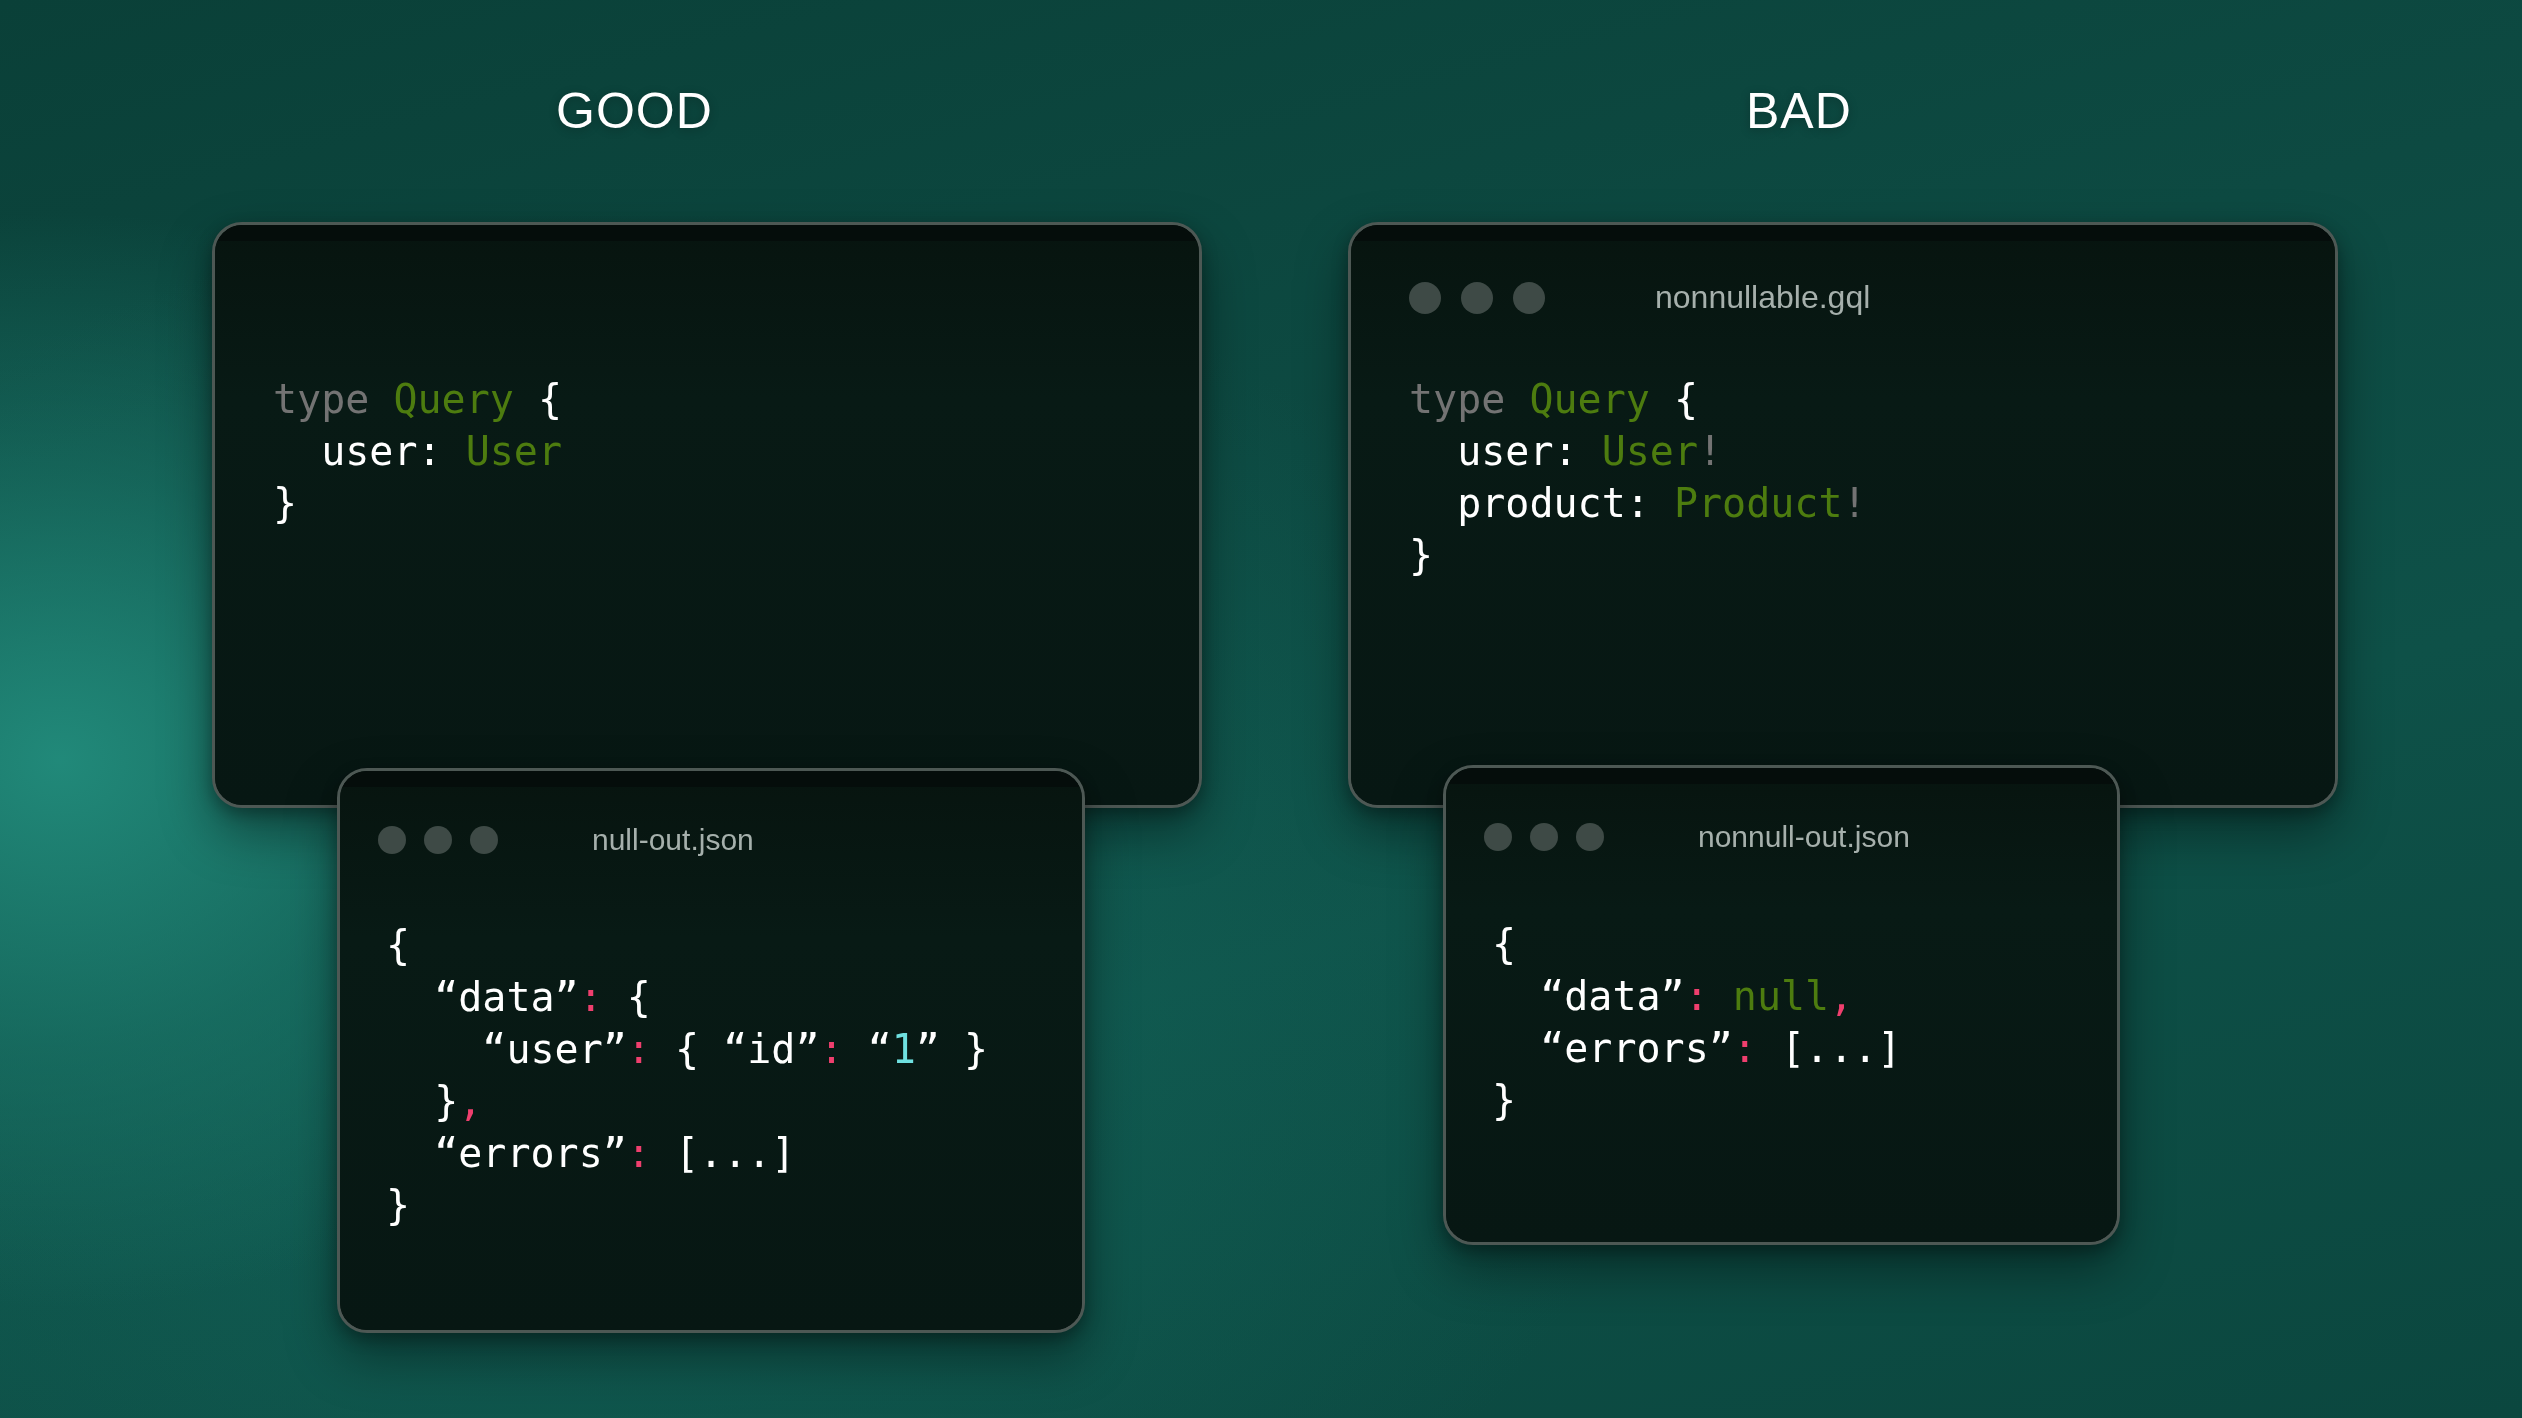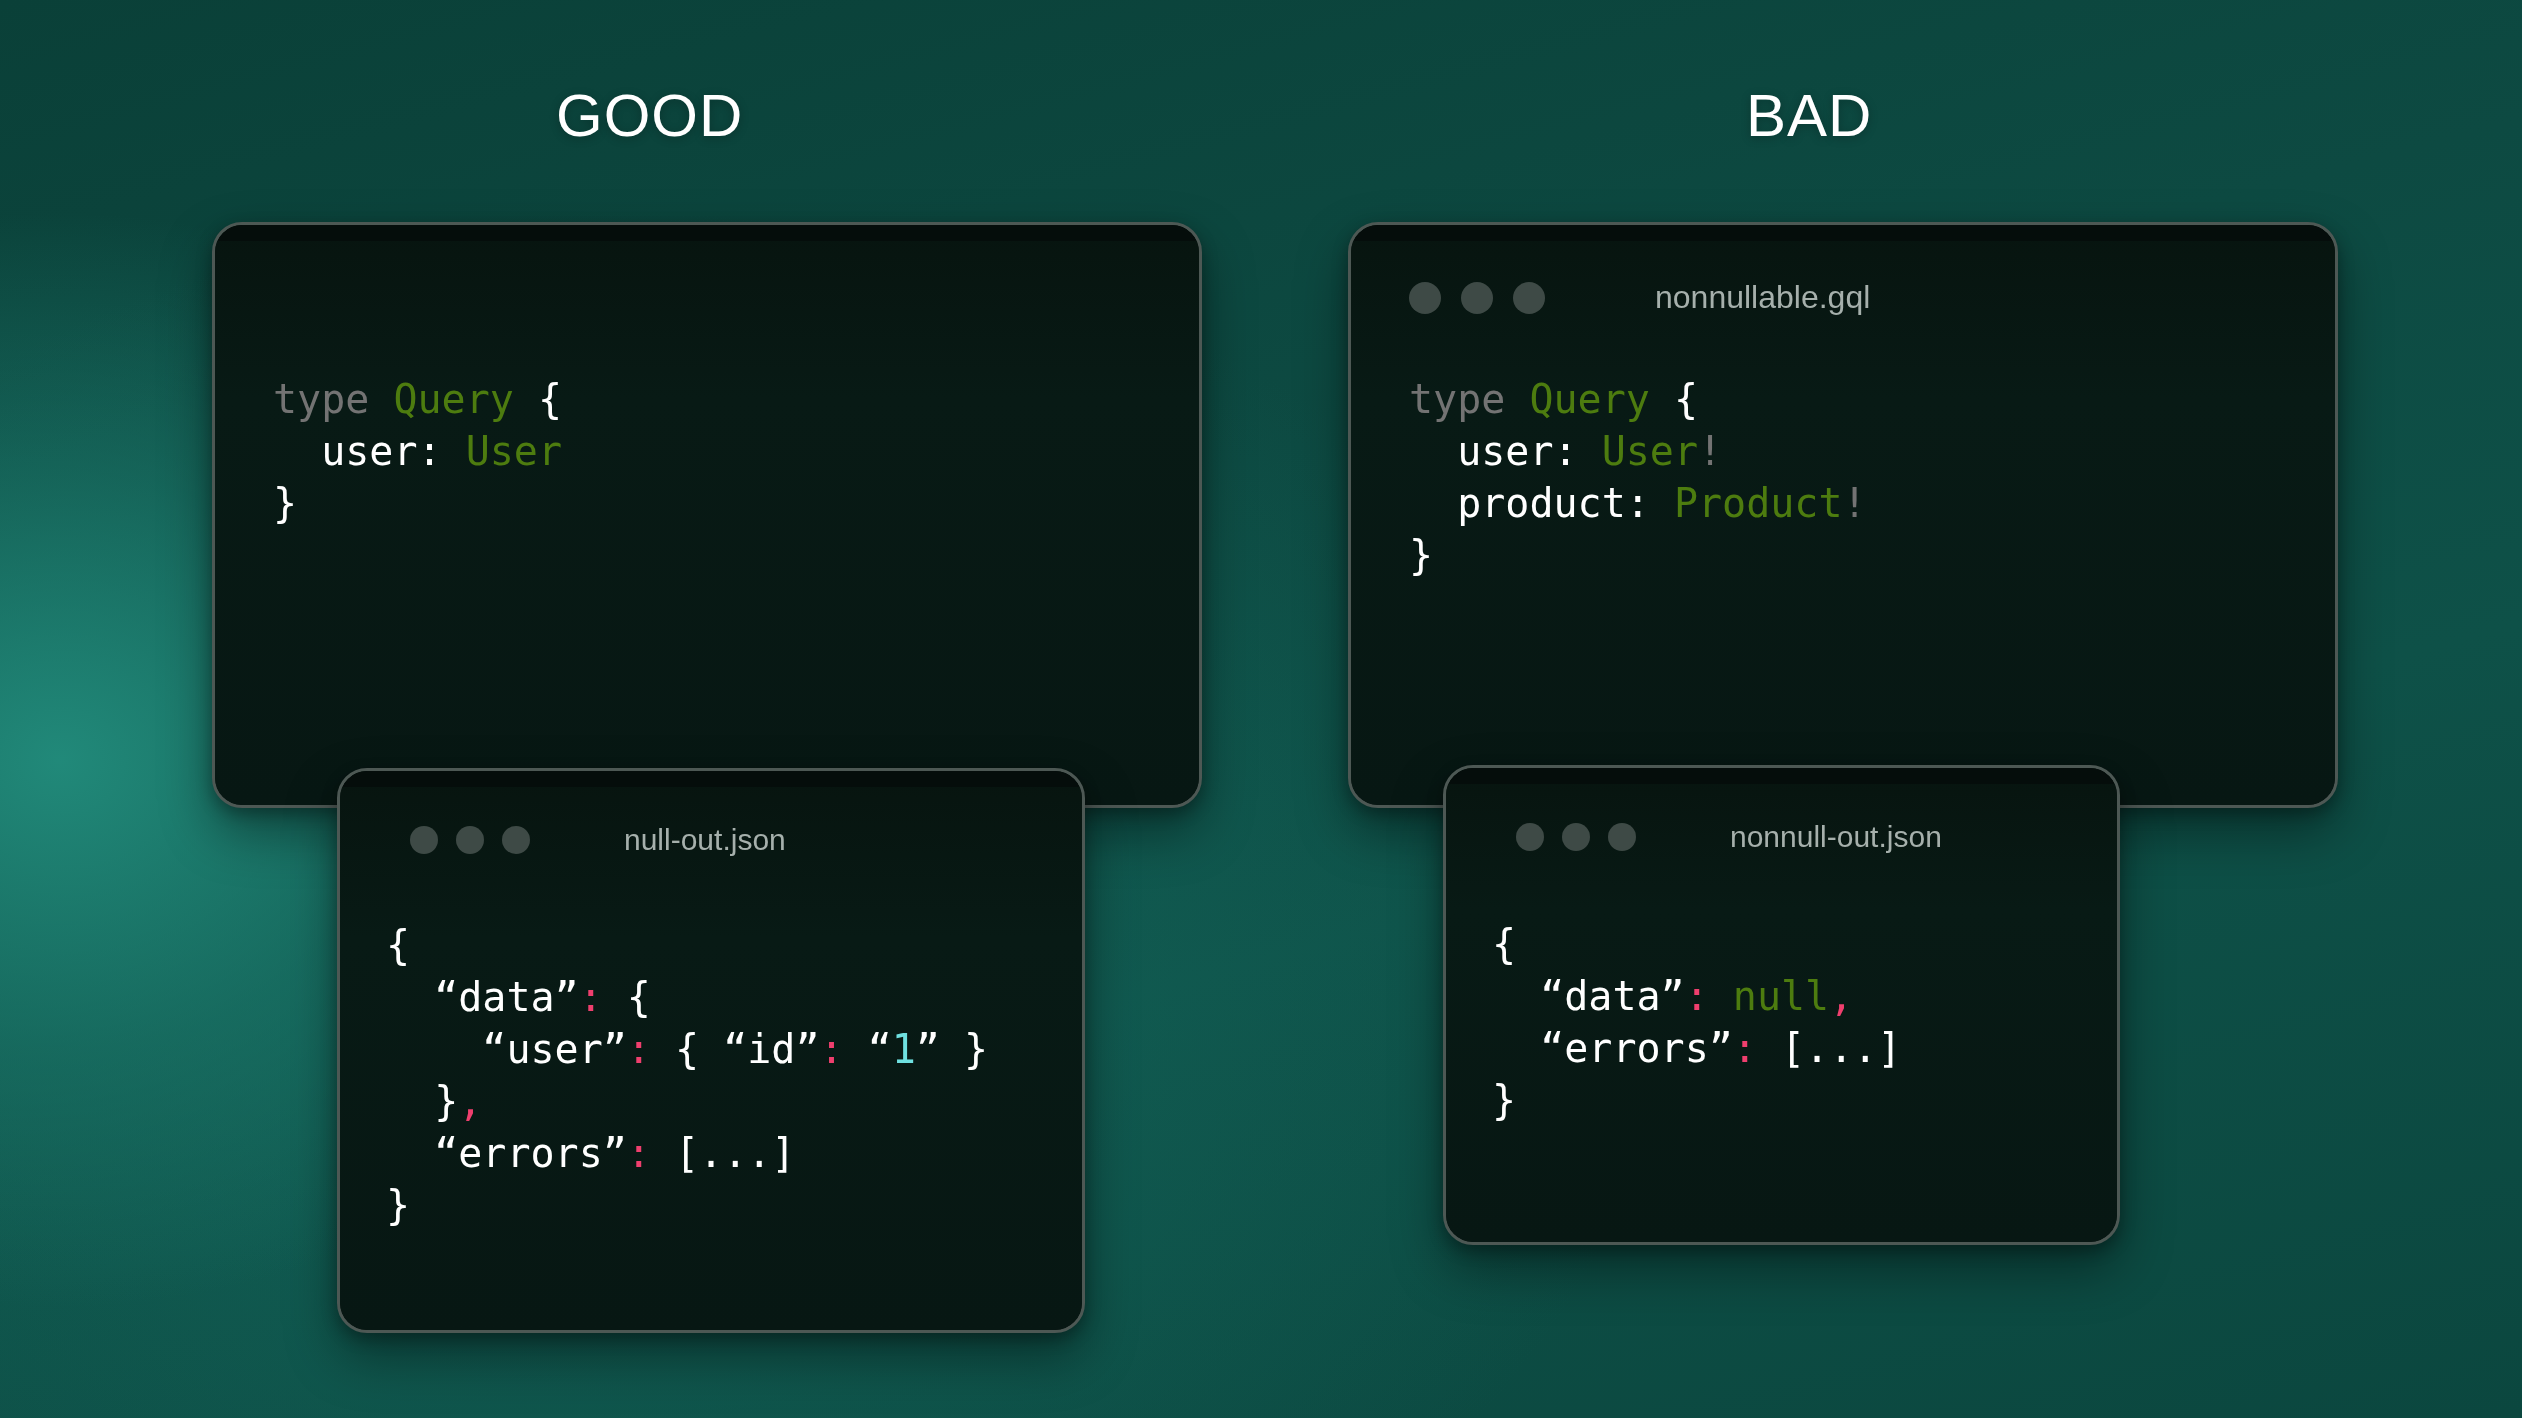--- a/index.html
+++ b/index.html
@@ -23,21 +23,21 @@
       radial-gradient(1500px 1100px at 620px 980px, rgba(22,110,99,0.55) 0%, rgba(13,74,66,0) 70%),
       linear-gradient(165deg, #0a4038 0%, #0d4a42 38%, #0e5148 62%, #0b473f 100%);
   }
 
   #stage { position:absolute; inset:0; }
 
   
   .section-title {
     position:absolute;
     color:#ffffff;
-    font-size:60px;
+    font-size:50px;
     font-weight:400;
     letter-spacing:1px;
     line-height:1;
     white-space:nowrap;
     text-shadow:0 2px 10px rgba(0,0,0,0.25);
   }
   #title-good { left:556px; top:86px; }
   #title-bad  { left:1746px; top:86px; }
 
   
@@ -102,21 +102,21 @@
   
   #win-gql-bad    { left:1348px; top:222px;  width:990px;  height:586px; }
   #win-json-bad   { left:1443px; top:765px;  width:677px;  height:480px; }
 
   
   #win-gql-good  .win-bar, #win-gql-bad .win-bar { top:54px; padding-left:58px; }
   #win-gql-good  .win-title { margin-left:130px; }
   #win-gql-bad   .win-title { margin-left:110px; }
   #win-gql-good  .code, #win-gql-bad .code { left:58px; top:148px; }
 
-  #win-json-good .win-bar, #win-json-bad .win-bar { top:52px; padding-left:70px; }
+  #win-json-good .win-bar, #win-json-bad .win-bar { top:52px; padding-left:38px; }
   #win-json-good .dot, #win-json-bad .dot { width:28px; height:28px; }
   #win-json-good .dots, #win-json-bad .dots { gap:18px; }
   #win-json-good .win-title { margin-left:94px; font-size:30px; }
   #win-json-bad  .win-title { margin-left:94px; font-size:30px; }
   #win-json-good .code { left:46px; top:148px; }
   #win-json-bad  .code { left:46px; top:150px; }
 </style>
 </head>
 <body>
 

